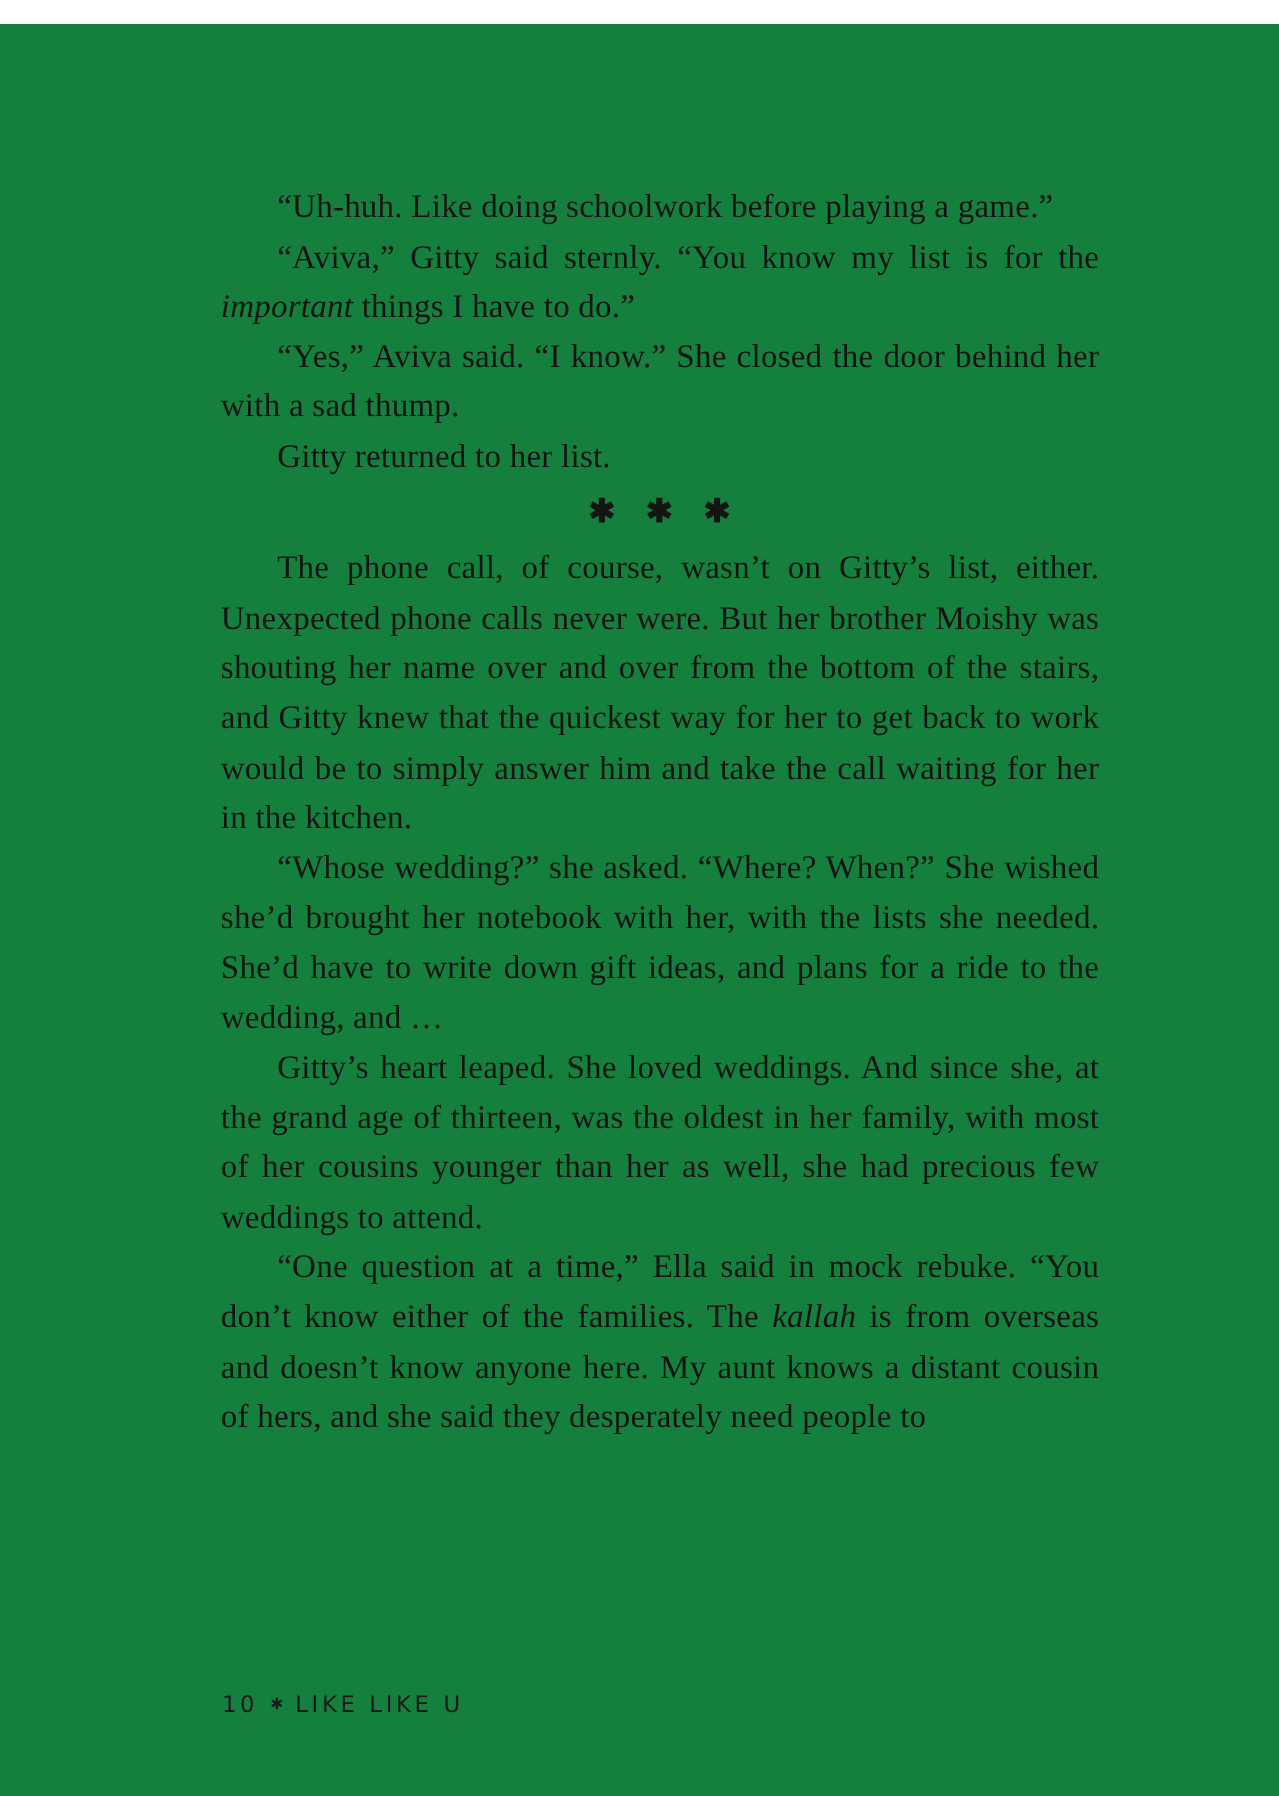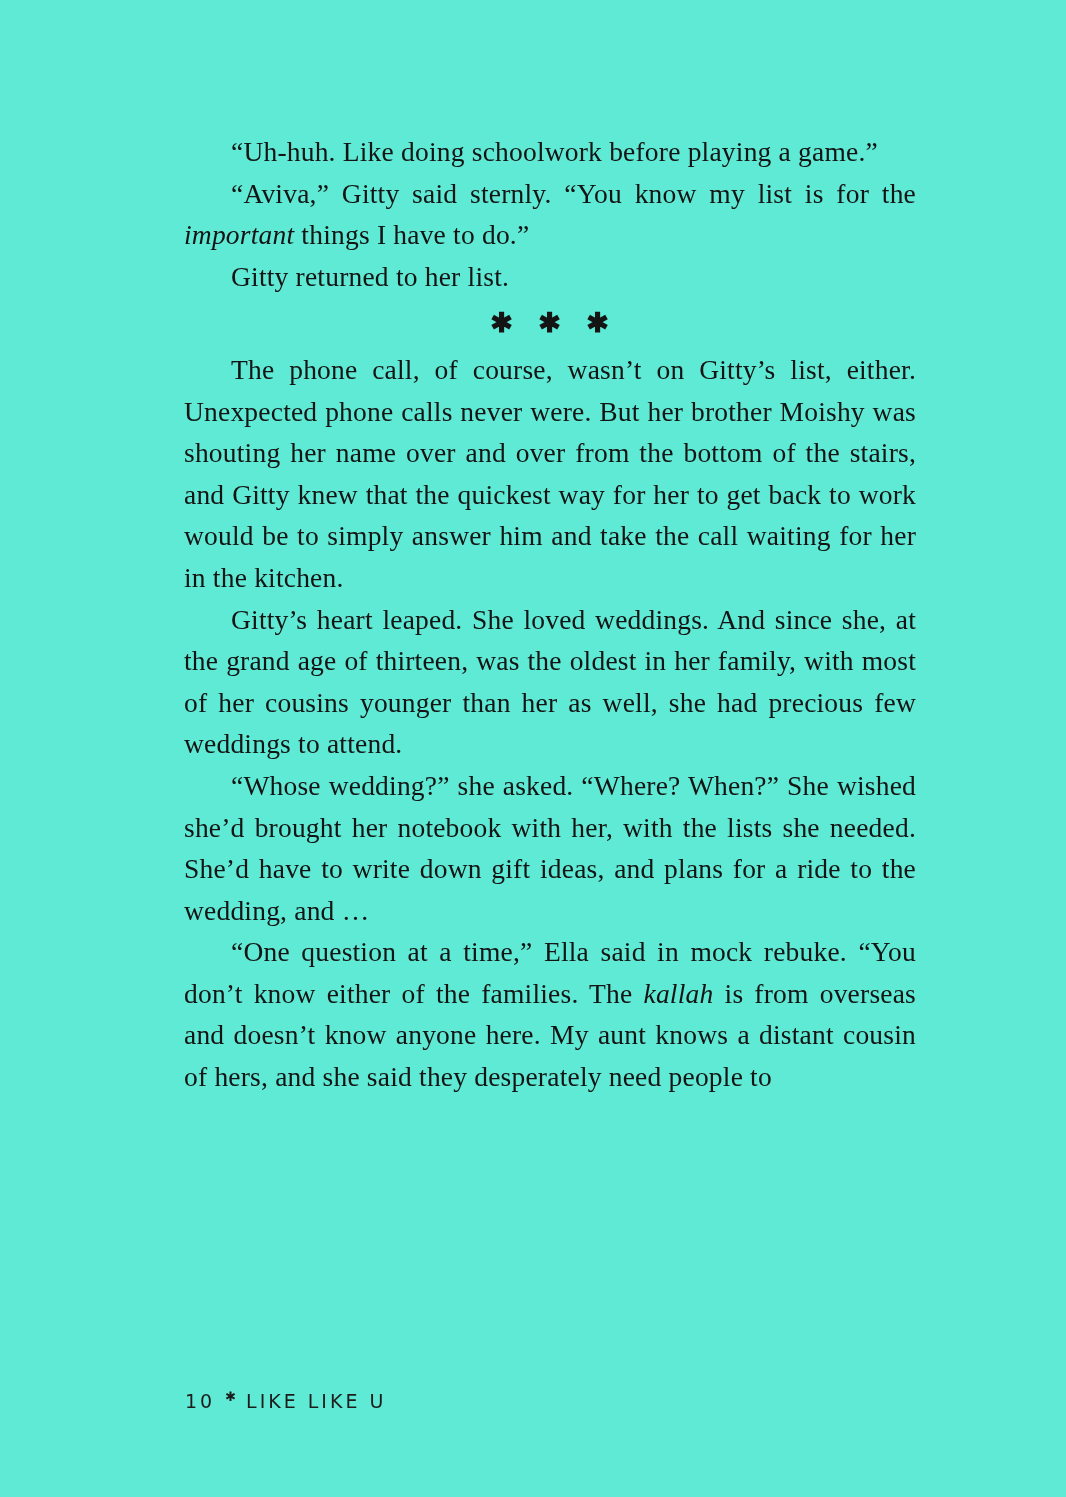--- a/index.html
+++ b/index.html
@@ -8,21 +8,22 @@
     width: 1066px;
     height: 1497px;
     position: relative;
     font-family: "Liberation Serif", serif;
     color: #141414;
     overflow: hidden;
   }
   .page {
     position: absolute;
     inset: 0;
-    background: #5eead4;
+    background: #15803d;
+    margin-top: 20px;
   }
   .text-block {
     position: absolute;
     left: 184px;
     top: 131px;
     width: 732px;
   }
   .para {
     font-size: 27.5px;
     line-height: 41.6px;
@@ -40,20 +41,21 @@
     margin: 5px 0 5px 0;
     word-spacing: 14px;
     letter-spacing: 1px;
     font-family: "DejaVu Serif", "Liberation Serif", serif;
   }
   .footer {
     position: absolute;
     left: 185px;
     top: 1390px;
     display: flex;
+    align-items: center;
     gap: 10px;
     font-family: "DejaVu Sans", sans-serif;
     font-size: 19px;
     font-weight: 500;
     letter-spacing: 3px;
     color: #1c1c1c;
     white-space: nowrap;
   }
   .footer .sep {
     font-size: 13px;
@@ -61,25 +63,26 @@
     transform: translateY(-1px);
   }
 </style>
 </head>
 <body>
 
 <div class="page">
   <main class="text-block">
       <p class="para"><span>“Uh-huh. Like doing schoolwork before playing a game.”</span></p>
       <p class="para"><span>“Aviva,” Gitty said sternly. “You know my list is for the </span><em>important</em><span> things I have to do.”</span></p>
+      <p class="para"><span>“Yes,” Aviva said. “I know.” She closed the door behind her with a sad thump.</span></p>
       <p class="para"><span>Gitty returned to her list.</span></p>
       <div class="scene-break">✱ ✱ ✱</div>
       <p class="para"><span>The phone call, of course, wasn’t on Gitty’s list, either. Unexpected phone calls never were. But her brother Moishy was shouting her name over and over from the bottom of the stairs, and Gitty knew that the quickest way for her to get back to work would be to simply answer him and take the call waiting for her in the kitchen.</span></p>
+      <p class="para"><span>“Whose wedding?” she asked. “Where? When?” She wished she’d brought her notebook with her, with the lists she needed. She’d have to write down gift ideas, and plans for a ride to the wedding, and …</span></p>
       <p class="para"><span>Gitty’s heart leaped. She loved weddings. And since she, at the grand age of thirteen, was the oldest in her family, with most of her cousins younger than her as well, she had precious few weddings to attend.</span></p>
-      <p class="para"><span>“Whose wedding?” she asked. “Where? When?” She wished she’d brought her notebook with her, with the lists she needed. She’d have to write down gift ideas, and plans for a ride to the wedding, and …</span></p>
       <p class="para"><span>“One question at a time,” Ella said in mock rebuke. “You don’t know either of the families. The </span><em>kallah</em><span> is from overseas and doesn’t know anyone here. My aunt knows a distant cousin of hers, and she said they desperately need people to</span></p>
     </main>
   <footer class="footer">
     <span>10</span>
     <span class="sep">✱</span>
     <span>LIKE LIKE U</span>
   </footer>
 </div>
 
 </body></html>

